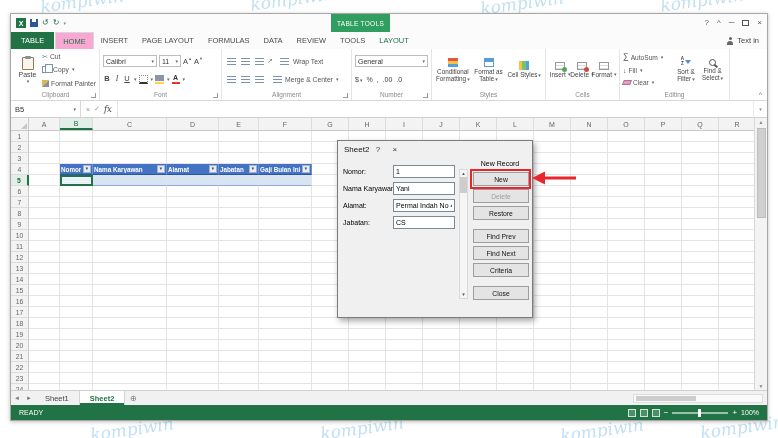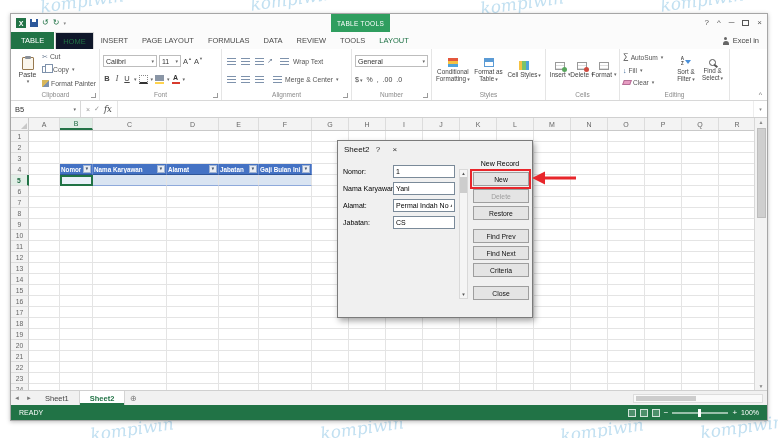--- a/index.html
+++ b/index.html
@@ -17,21 +17,21 @@
 .qat.dim{color:#888;font-size:5px}
 .doc-title{position:absolute;left:150px;top:0;height:100%;width:165px;display:flex;align-items:center;justify-content:center;font-size:7.5px;color:#444;white-space:nowrap}
 .ttools{position:absolute;left:320px;top:0;height:100%;padding:0 6px;background:#2F9E5F;color:#fff;font-size:6.5px;letter-spacing:.3px;display:flex;align-items:center;white-space:nowrap}
 .winbtns{margin-left:auto;display:flex;align-items:center;gap:8px;color:#555;font-size:8px}
 .wb{line-height:1;text-align:center}
 .restore-box{width:7px;height:6px;border:1px solid #555;display:inline-block}
 
 .tabrow{height:17px;display:flex;align-items:stretch;background:#FBFBFB;font-size:7.5px}
 .rtab{padding:0 7px;display:inline-flex;align-items:center;color:#4A4A4A;white-space:nowrap}
 .rtab.file{background:#217346;color:#fff;padding:0 10px;margin-right:1px}
-.rtab.active{background:#0f172a;color:#217346;border:1px solid #D8D8D8;border-bottom:none}
+.rtab.active{background:#f9a8d4;color:#217346;border:1px solid #D8D8D8;border-bottom:none}
 .rtab.ctx{color:#1E7145}
 .signin{margin-left:auto;display:flex;align-items:center;gap:3px;padding-right:8px;font-size:7.5px;color:#444}
 .ic-person{position:relative;width:8px;height:8px;display:inline-block}
 .ic-person::before{content:"";position:absolute;left:2.5px;top:0;width:3px;height:3px;border-radius:50%;background:#666}
 .ic-person::after{content:"";position:absolute;left:1px;bottom:0;width:6px;height:3.5px;border-radius:3px 3px 0 0;background:#666}
 
 .ribbon{height:52px;background:#fff;border-bottom:1px solid #D8D8D8;display:flex;position:relative;padding:0 1px}
 .rgroup{display:flex;flex-direction:column;border-right:1px solid #E5E5E5;padding:1px 3px 0}
 .gb{flex:1;display:flex;align-items:center}
 .rg-label{height:10px;line-height:9px;font-size:6.5px;color:#8A8A8A;text-align:center;position:relative;padding:0 6px}
@@ -186,21 +186,21 @@
           <span class="rtab">INSERT</span>
           <span class="rtab">PAGE LAYOUT</span>
           <span class="rtab">FORMULAS</span>
           <span class="rtab">DATA</span>
           <span class="rtab">REVIEW</span>
           <span class="rtab">TOOLS</span>
           <span class="rtab ctx">LAYOUT</span>
         </span>
       <span class="signin">
         <span class="ic-person"></span>
-        <span>Excel in</span>
+        <span>Text in</span>
       </span>
     </div>
 
     <div class="ribbon">
 
       <div class="rgroup" style="width:88px">
         <div class="gb">
           <div class="bigbtn">
             <span class="ic-clip"></span>
             <span>Paste</span>

